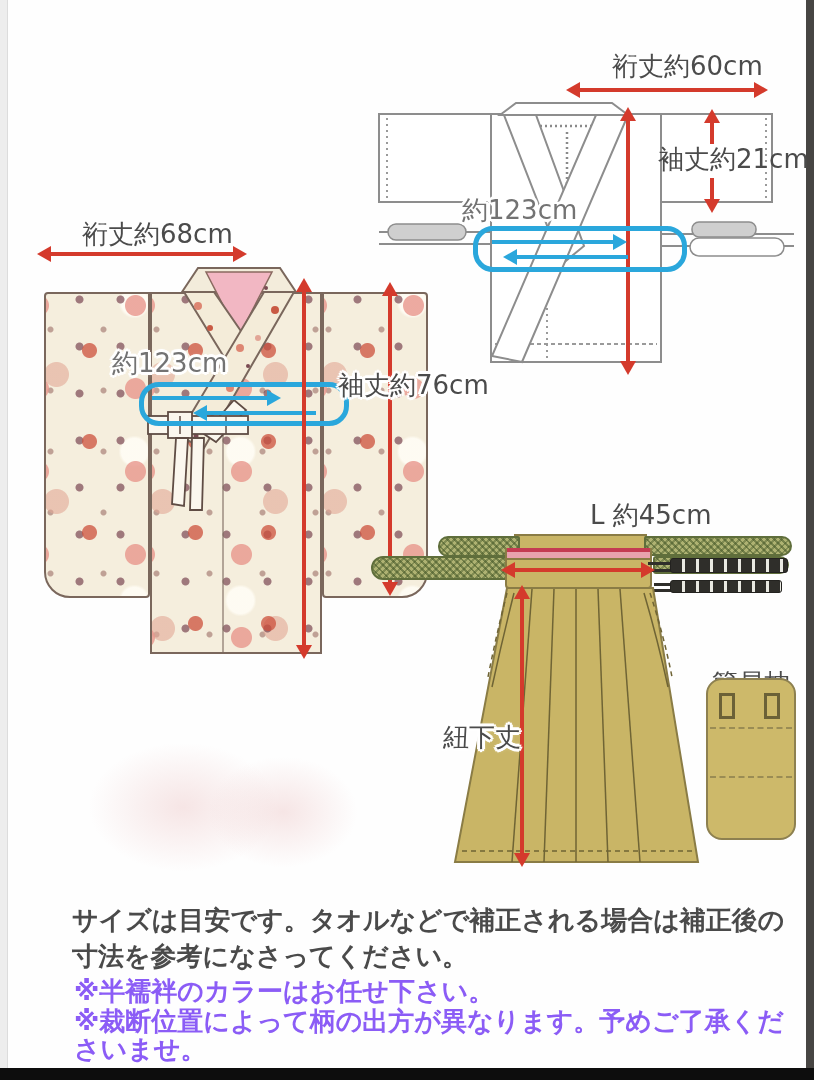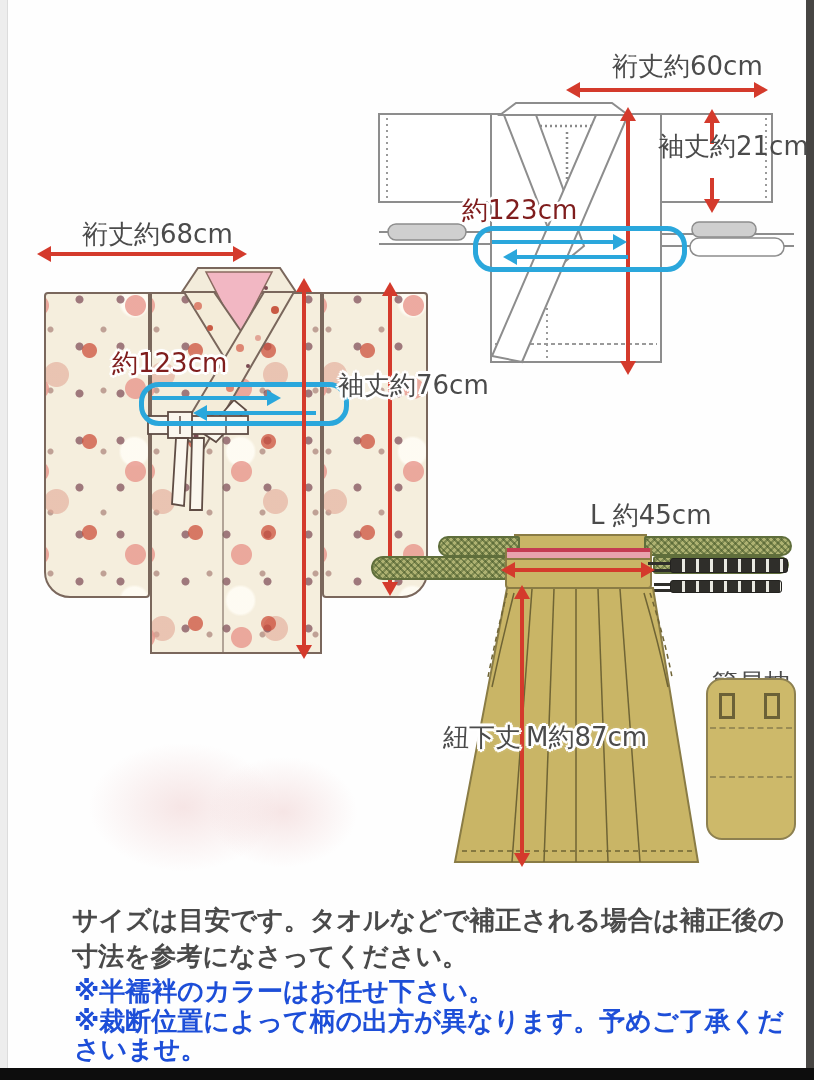--- a/index.html
+++ b/index.html
@@ -4,23 +4,23 @@
 <style>
   html,body{margin:0;padding:0;background:#ffffff;}
   .canvas{
     position:relative;width:814px;height:1080px;background:#fefefe;overflow:hidden;
     font-family:"DejaVu Sans","Liberation Sans",sans-serif;color:#4b4b4b;
   }
   .abs{position:absolute;box-sizing:border-box;}
   
   .lbl{position:absolute;font-size:26px;line-height:1.15;font-weight:500;white-space:nowrap;color:#4b4b4b;}
   .halo{text-shadow:-2px -2px 0 #fff,2px -2px 0 #fff,-2px 2px 0 #fff,2px 2px 0 #fff,-3px 0 0 #fff,3px 0 0 #fff,0 -3px 0 #fff,0 3px 0 #fff,0 0 5px #fff;}
-  .blue-text{color:#7f1d1d;}
+  .blue-text{color:#737373;}
   .note{position:absolute;font-size:26px;line-height:1.2;white-space:nowrap;color:#4a4a4a;font-weight:bold;}
-  .note-red{color:#1d4ed8;}
+  .note-red{color:#8b5cf6;}
   
   .arr{position:absolute;}
   .red{color:#d43a2c;}
   .blue{color:#2aa7dc;}
   .arr-h{height:4px;background:currentColor;}
   .arr-v{width:4px;background:currentColor;}
   .a-left::before{content:"";position:absolute;left:-13px;top:50%;transform:translateY(-50%);
     border-top:8px solid transparent;border-bottom:8px solid transparent;border-right:14px solid currentColor;}
   .a-right::after{content:"";position:absolute;right:-13px;top:50%;transform:translateY(-50%);
     border-top:8px solid transparent;border-bottom:8px solid transparent;border-left:14px solid currentColor;}
@@ -90,21 +90,21 @@
     <polygon points="130,15 146,3 242,3 258,15" fill="#ffffff" stroke="#8d8d8d" stroke-width="2"></polygon>
     <polygon points="134,15 166,15 214,146 192,164" fill="#ffffff" stroke="#8d8d8d" stroke-width="2"></polygon>
     <path d="M170,26 H224 M197,32 V150" stroke="#8a8a8a" stroke-width="2.5" stroke-dasharray="2 3" fill="none"></path>
     <polygon points="226,15 258,15 152,262 122,256" fill="#ffffff" stroke="#8d8d8d" stroke-width="2"></polygon>
   </svg>
 
   <div class="lbl" style="left:612px;top:52px;">裄丈約60cm</div>
   <div class="arr arr-h a-left a-right red" style="left:579px;top:88px;width:176px;"></div>
 
   <div class="arr arr-v a-up red" style="left:710px;top:122px;height:22px;"></div>
-  <div class="lbl" style="left:658px;top:132px;">袖丈約21cm</div>
+  <div class="lbl" style="left:658px;top:145px;">袖丈約21cm</div>
   <div class="arr arr-v a-down red" style="left:710px;top:178px;height:22px;"></div>
 
   <div class="arr arr-v a-up a-down red" style="left:626px;top:120px;height:242px;"></div>
 
   <div class="capsule" style="left:473px;top:226px;width:204px;height:36px;"></div>
   <div class="lbl blue-text halo" style="left:462px;top:196px;">約123cm</div>
   <div class="arr arr-h a-right blue" style="left:492px;top:240px;width:122px;"></div>
   <div class="arr arr-h a-left blue" style="left:516px;top:255px;width:112px;"></div>
 
 
@@ -192,21 +192,20 @@
       <path d="M87,12 Q76,55 68,96"></path>
         <path d="M230,12 Q244,55 252,96"></path>
       <path d="M42,270 H272"></path>
     </g>
   </svg>
 
   <div class="arr arr-h a-left a-right red" style="left:514px;top:568px;width:128px;"></div>
   <div class="arr arr-v a-up a-down red" style="left:520px;top:598px;height:256px;"></div>
 
   <div class="lbl halo" style="left:443px;top:723px;">紐下丈</div>
-  <div class="lbl halo" style="left:526px;top:723px;">M約87cm</div>
 
   <div class="lbl" style="left:712px;top:669px;">簡易枕</div>
   <div class="abs" style="left:706px;top:678px;width:90px;height:162px;background:#cdb96a;border:2px solid #8d8050;border-radius:16px;"></div>
   <div class="abs" style="left:719px;top:693px;width:16px;height:26px;border:3px solid #6b6137;background:#cdb96a;"></div>
   <div class="abs" style="left:764px;top:693px;width:16px;height:26px;border:3px solid #6b6137;background:#cdb96a;"></div>
   <div class="abs stitch" style="left:710px;top:727px;width:82px;height:0;"></div>
   <div class="abs stitch" style="left:710px;top:776px;width:82px;height:0;"></div>
 
   <div class="note" style="left:72px;top:905px;">サイズは目安です。タオルなどで補正される場合は補正後の</div>
   <div class="note" style="left:72px;top:941px;">寸法を参考になさってください。</div>

